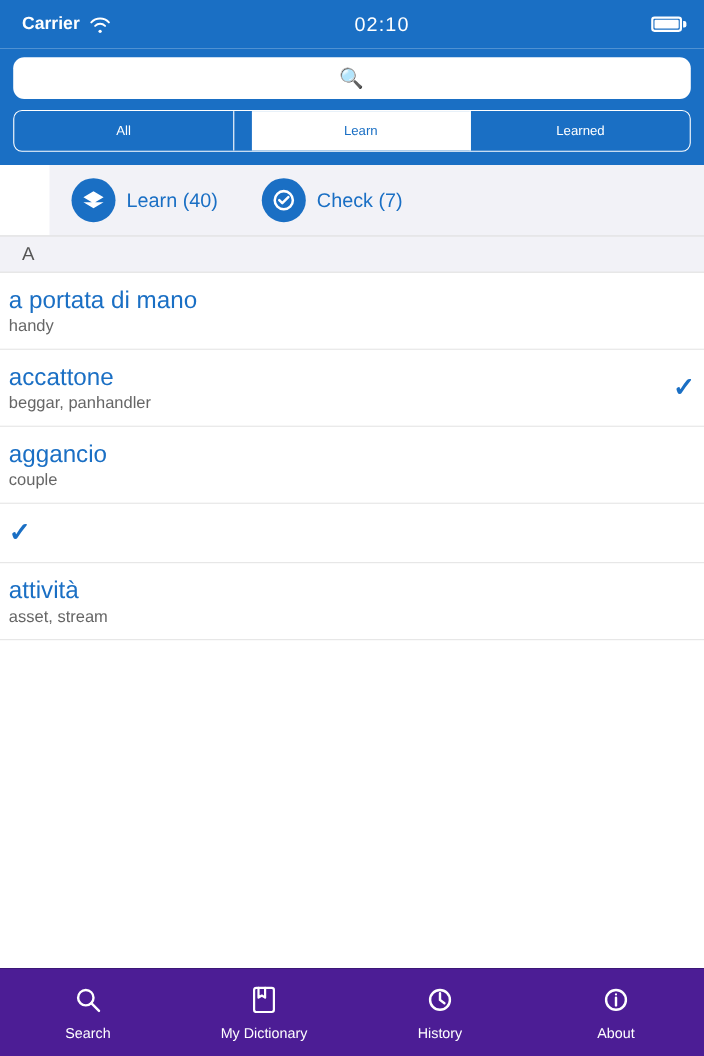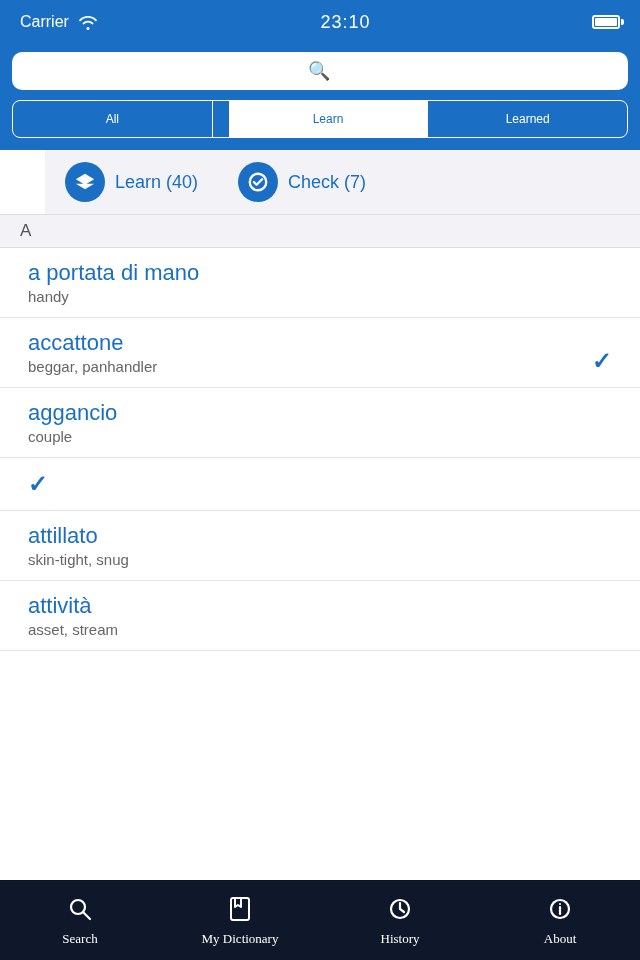--- a/index.html
+++ b/index.html
@@ -18,21 +18,21 @@
     .status-bar {
       background: #1a6fc4;
       color: white;
       display: flex;
       justify-content: space-between;
       align-items: center;
       padding: 0 20px;
       height: 44px;
       flex-shrink: 0;
     }
-    .status-left { font-size: 16px; font-weight: 400; display: flex; align-items: center; gap: 8px; text-align: center; }
+    .status-left { font-size: 16px; font-weight: 700; display: flex; align-items: center; gap: 8px; text-align: center; }
     .status-center { font-size: 18px; font-weight: 300; letter-spacing: 1px; }
     .status-right { display: flex; align-items: center; }
     .battery-icon {
       width: 28px; height: 14px; border: 2px solid white; border-radius: 3px; position: relative;
       display: flex; align-items: center; padding: 1px;
     }
     .battery-icon::after {
       content: '';
       position: absolute;
       right: -6px;
@@ -132,38 +132,37 @@
     }
 
     
     .word-list {
       flex: 1;
       overflow-y: auto;
       background: white;
     }
     .word-item {
       display: flex;
-      align-items: flex-end;
-      padding: 12px 28px;
+      align-items: center;
+      padding: 12px 8px;
       border-bottom: 1px solid #e5e5e5;
       cursor: pointer;
     }
     .word-content { flex: 1; }
     .word-main { font-size: 22px; color: #1a6fc4; font-weight: 400; margin-bottom: 2px; }
     .word-definition { font-size: 15px; color: #666; }
     .word-check { color: #1a6fc4; font-size: 24px; font-weight: bold; }
 
     
     .tab-bar {
-      background: #0f172a;
+      background: #4c1d95;
       display: flex;
       height: 80px;
       flex-shrink: 0;
       border-top: 1px solid rgba(0,0,0,0.2);
-      font-family: Liberation Serif, serif;
     }
     .tab-item {
       flex: 1;
       display: flex;
       flex-direction: column;
       align-items: center;
       justify-content: center;
       color: white;
       cursor: pointer;
       gap: 4px;
@@ -177,21 +176,21 @@
 
 <div class="status-bar">
   <div class="status-left">
     <span>Carrier</span>
     <svg class="svg-icon-sm" viewBox="0 0 22 16" fill="white" stroke="none">
       <path d="M11 13a1.5 1.5 0 1 1 0 3 1.5 1.5 0 0 1 0-3z"></path>
       <path d="M6.5 9.5a6.5 6.5 0 0 1 9 0" stroke="white" stroke-width="1.8" fill="none" stroke-linecap="round"></path>
       <path d="M3 6.3a11 11 0 0 1 16 0" stroke="white" stroke-width="1.8" fill="none" stroke-linecap="round"></path>
     </svg>
   </div>
-  <div class="status-center">23:10</div>
+  <div class="status-center">02:10</div>
   <div class="status-right">
     <div class="battery-icon">
       <div class="battery-fill"></div>
     </div>
   </div>
 </div>
 
 <div class="search-bar-container">
   <div class="search-bar">
     <span class="search-bar-icon">🔍</span>
@@ -243,26 +242,20 @@
     <span class="word-check">✓</span>
   </div>
   <div class="word-item">
     <div class="word-content">
       <div class="word-main">aggancio</div>
       <div class="word-definition">couple</div>
     </div>
   </div>
   <div class="word-item">
     <span class="word-check">✓</span>
-  </div>
-  <div class="word-item">
-    <div class="word-content">
-      <div class="word-main">attillato</div>
-      <div class="word-definition">skin-tight, snug</div>
-    </div>
   </div>
   <div class="word-item">
     <div class="word-content">
       <div class="word-main">attività</div>
       <div class="word-definition">asset, stream</div>
     </div>
   </div>
 </div>
 
 <div class="tab-bar">

